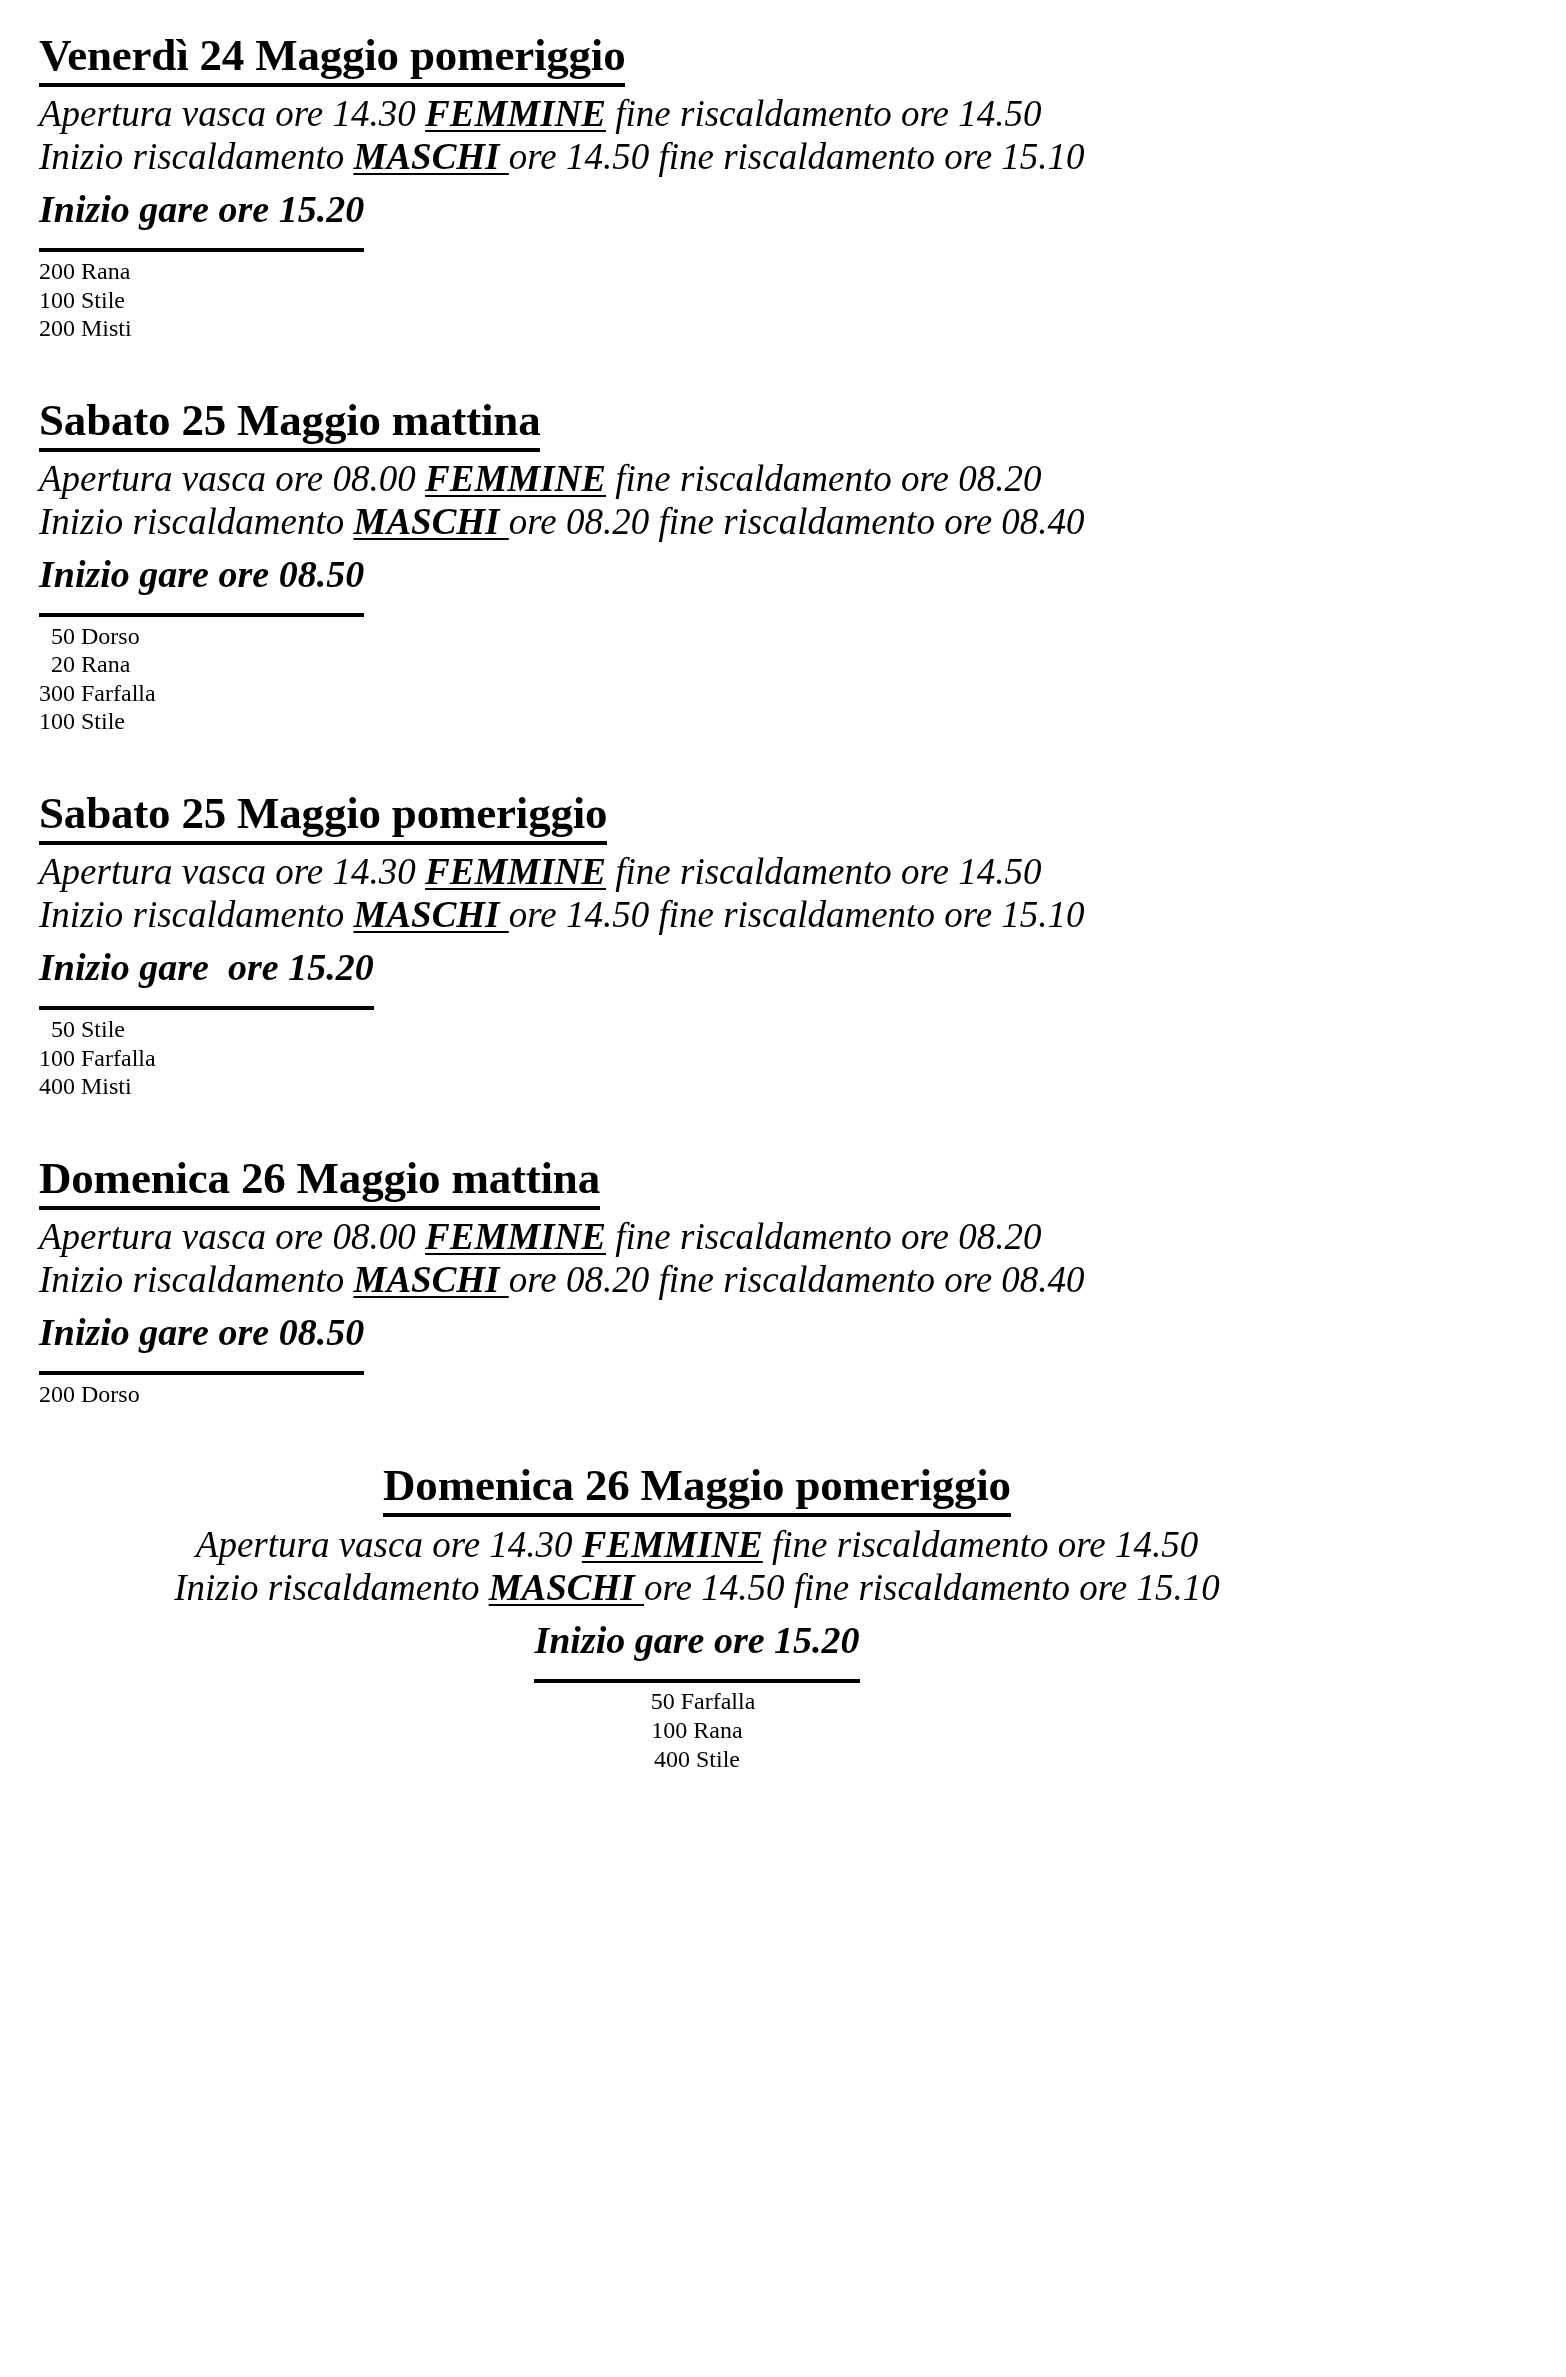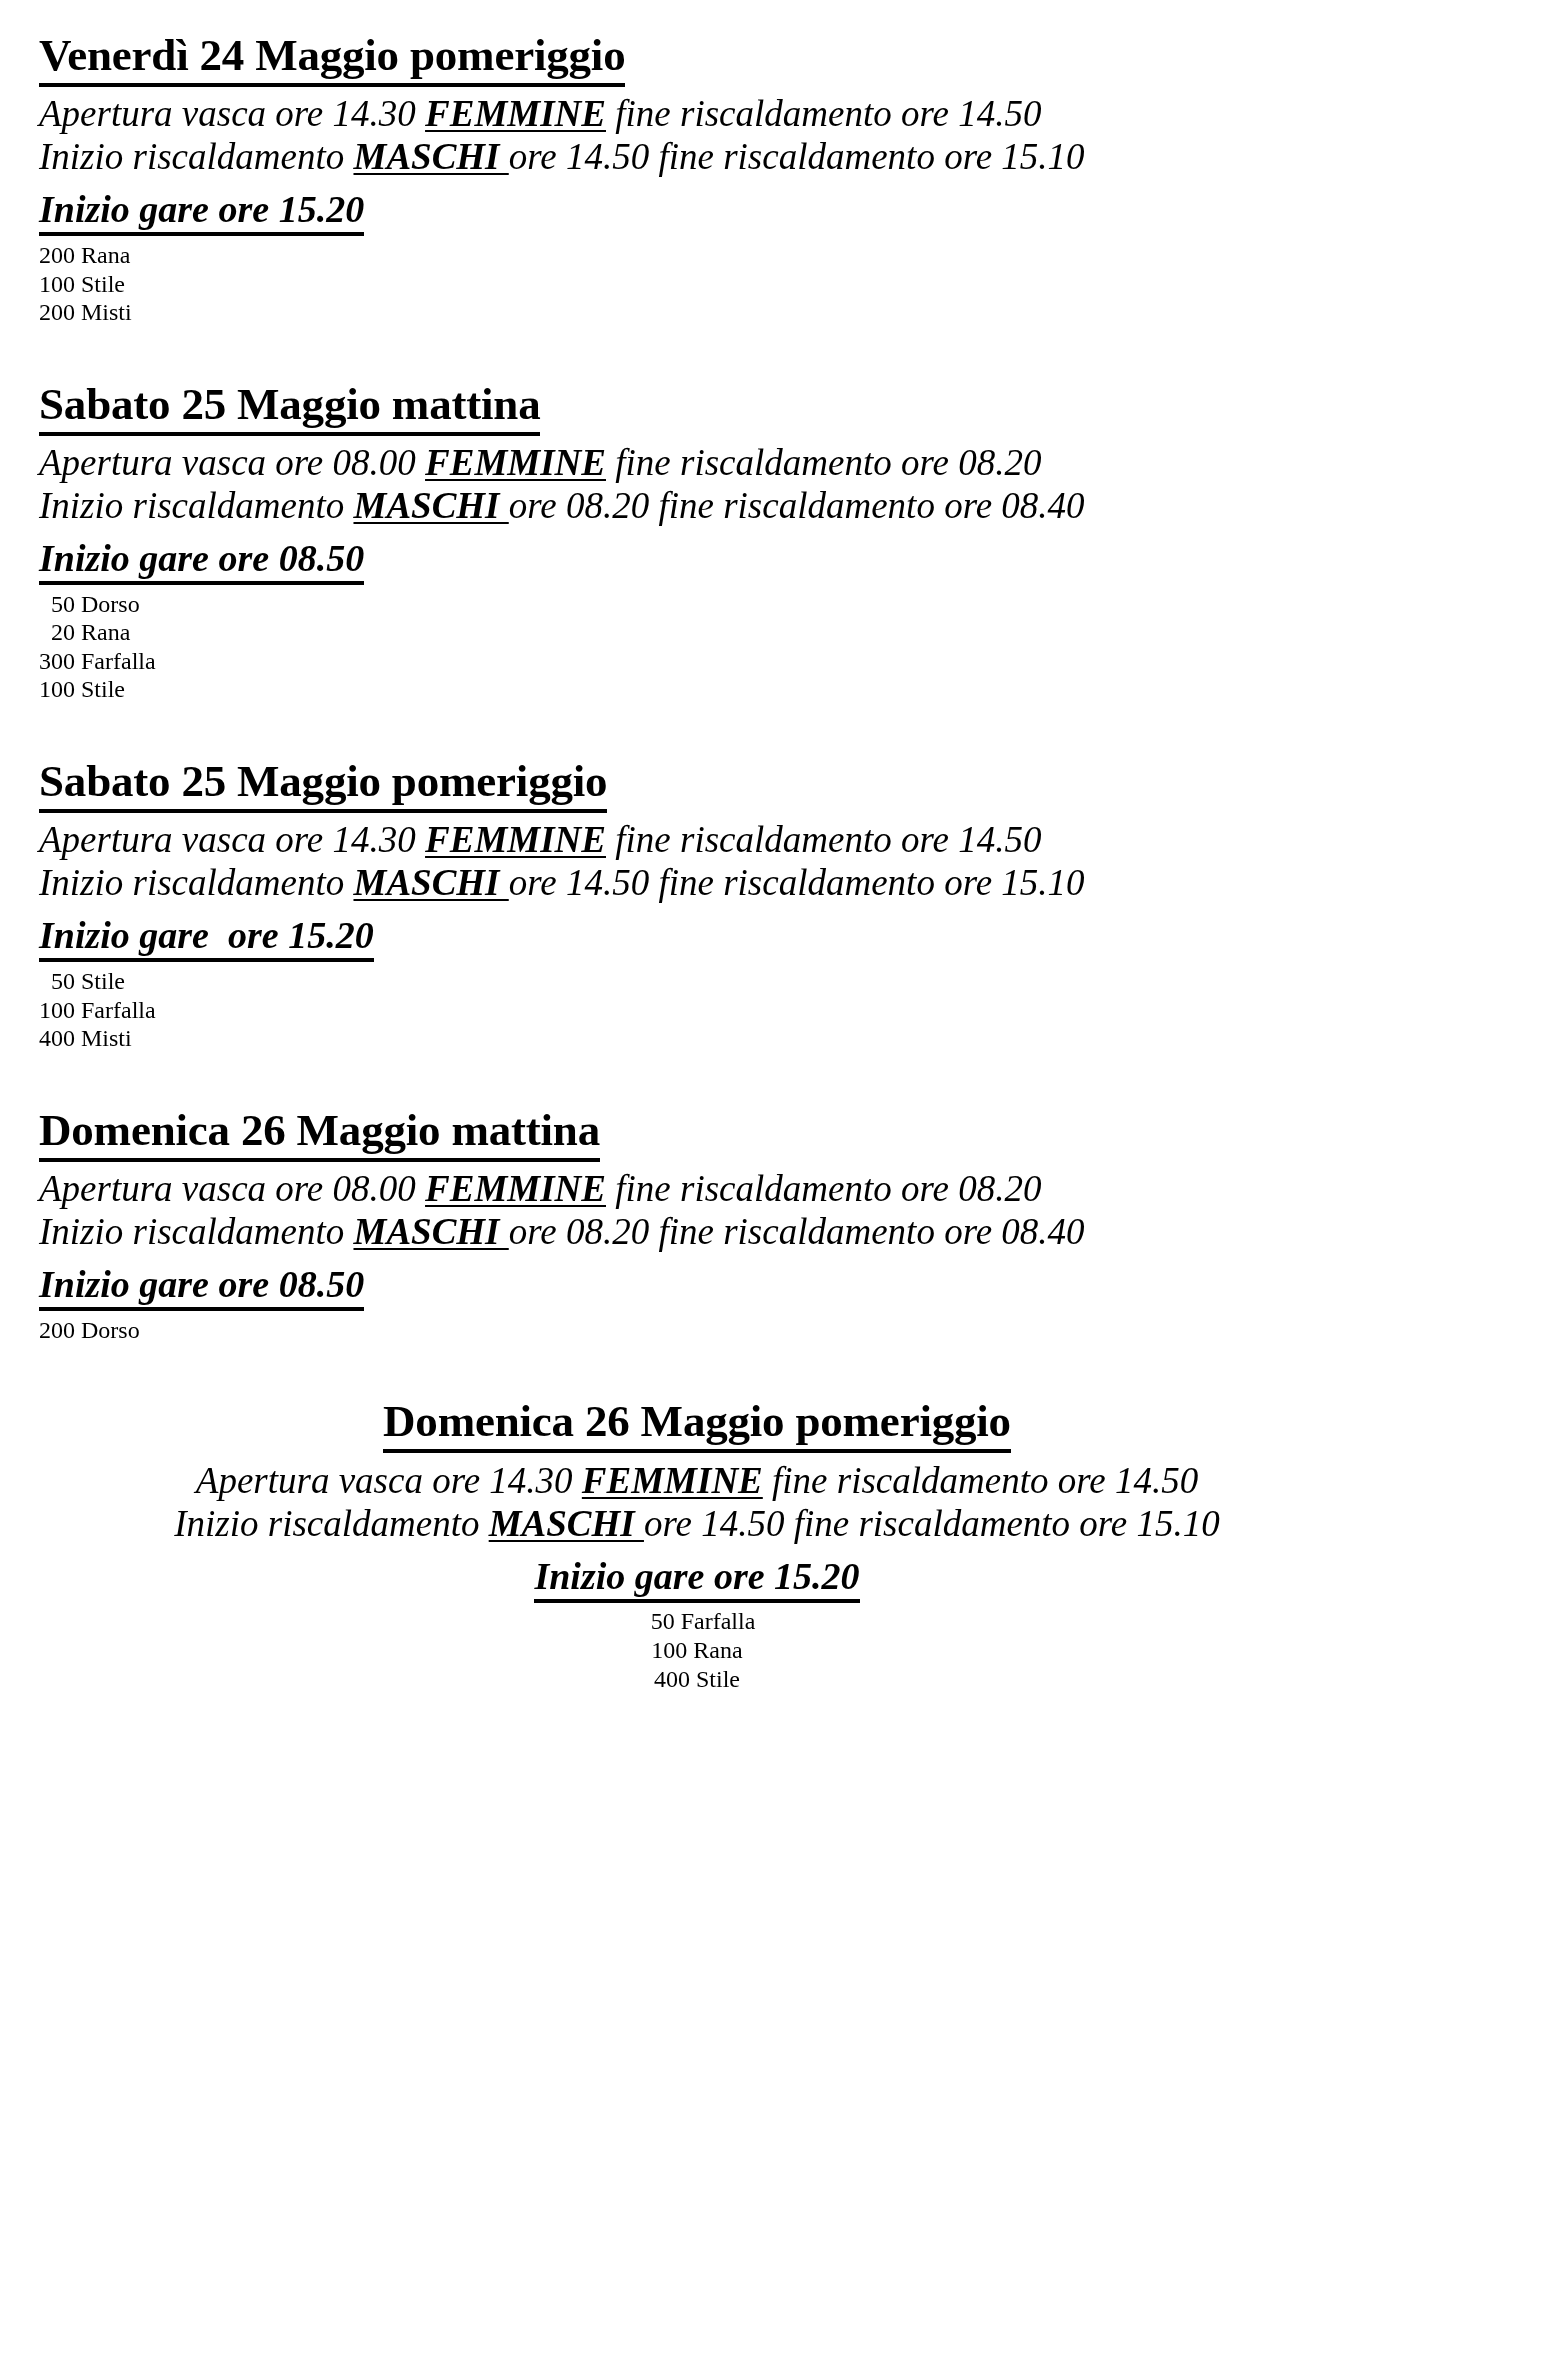--- a/index.html
+++ b/index.html
@@ -59,21 +59,21 @@
 
   .start-line {
     font-size: 38px;
     font-style: italic;
     font-weight: bold;
     line-height: 1.18;
     margin: 3.3px 0 1.6px 39px;
     white-space: pre;
     display: inline-block;
     border-bottom: 4.1px solid #000;
-    padding-bottom: 0px;
+    padding-bottom: 16px;
   }
   .start-row { line-height: 1.0; margin: 4.9px 0 3.3px 0; }
 
   .event {
     font-size: 24px;
     font-style: normal;
     font-weight: normal;
     line-height: 1.19;
     margin: 0 0 0 39px;
     white-space: pre;

